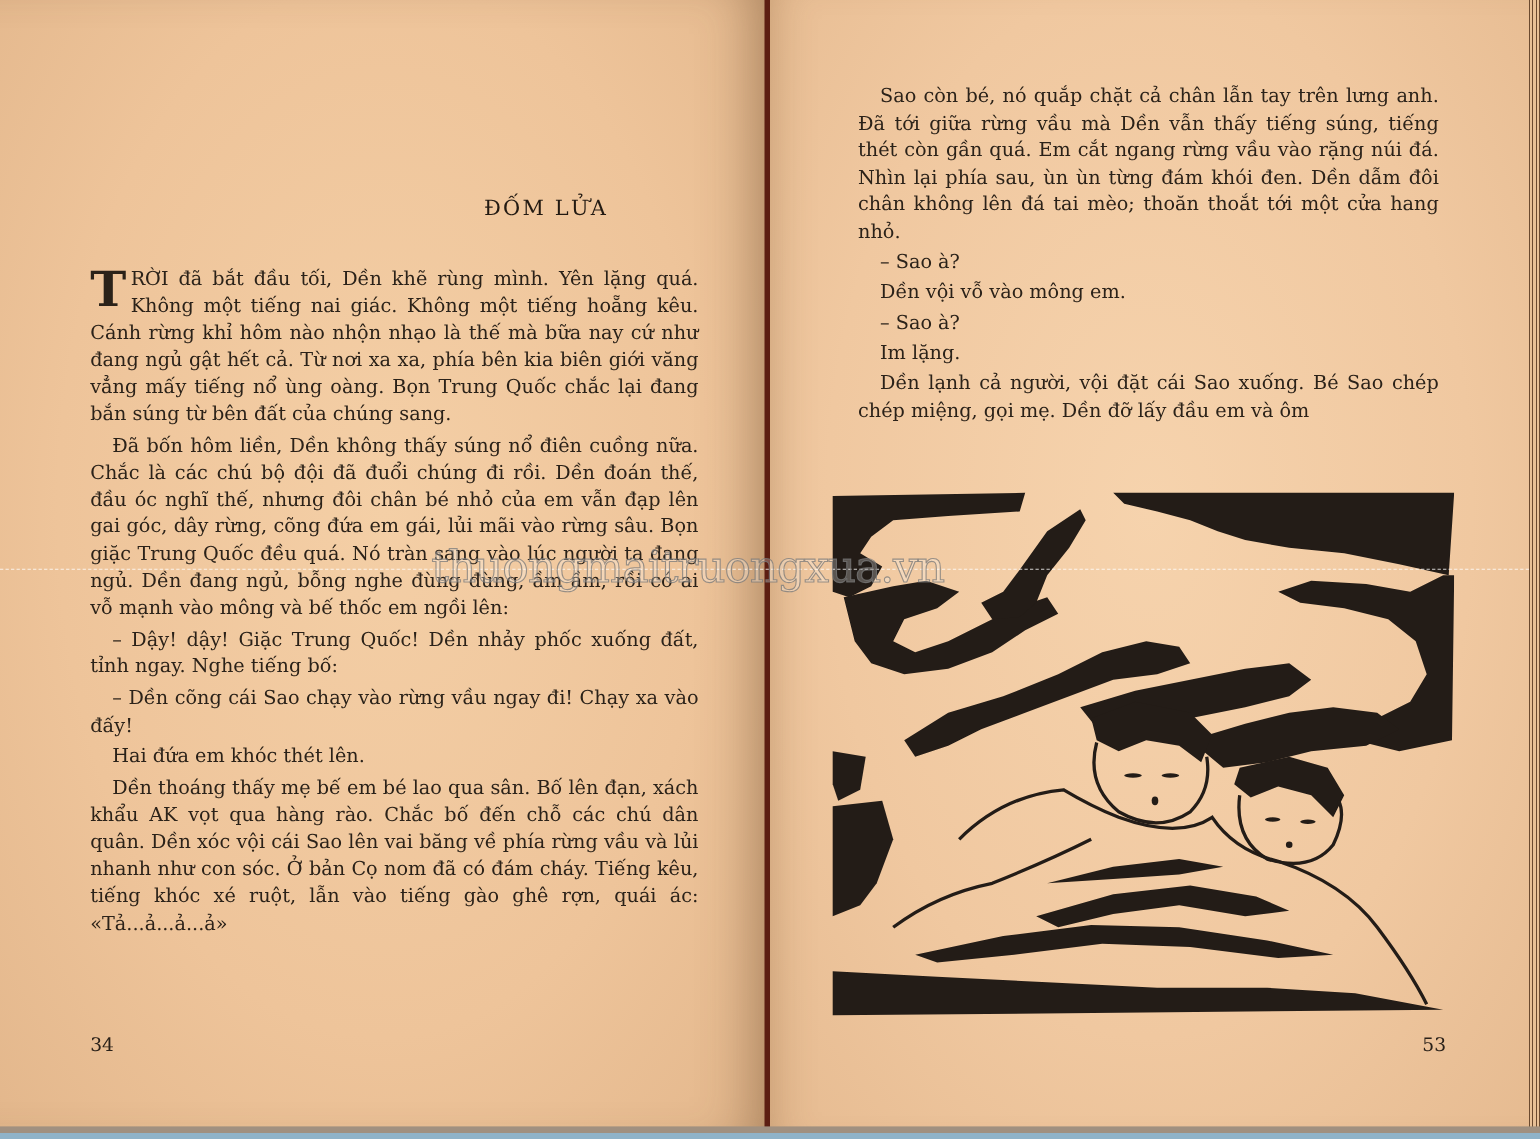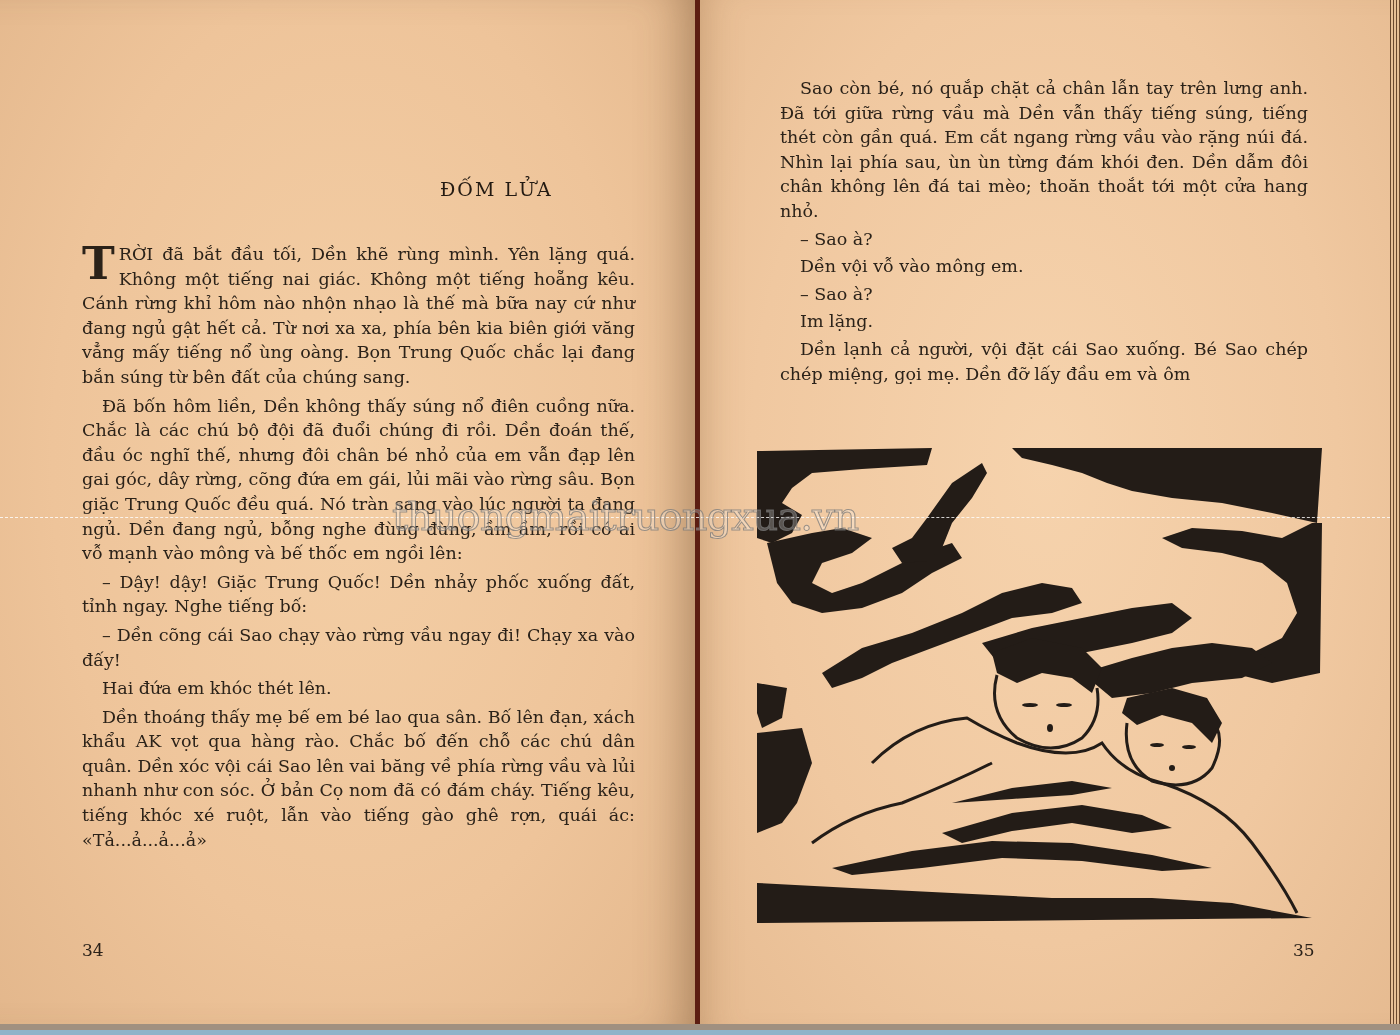--- a/index.html
+++ b/index.html
@@ -55,21 +55,21 @@
       <p class="dlg">– Dền cõng cái Sao chạy vào rừng vầu ngay đi! Chạy xa vào đấy!</p>
       <p>Hai đứa em khóc thét lên.</p>
       <p>Dền thoáng thấy mẹ bế em bé lao qua sân. Bố lên đạn, xách khẩu AK vọt qua hàng rào. Chắc bố đến chỗ các chú dân quân. Dền xóc vội cái Sao lên vai băng về phía rừng vầu và lủi nhanh như con sóc. Ở bản Cọ nom đã có đám cháy. Tiếng kêu, tiếng khóc xé ruột, lẫn vào tiếng gào ghê rợn, quái ác: «Tả...ả...ả...ả»</p>
     </div>
     <div class="pagenum pn-left">34</div>
   </div>
 
   <div class="gutter"></div>
 
   <div class="page right">
-    <div class="pagenum pn-right" style="left:593px;">35</div>
+    <div class="pagenum pn-right" style="left:593px;">53</div>
   </div>
 
   <div class="text right-top">
     <p>Sao còn bé, nó quắp chặt cả chân lẫn tay trên lưng anh. Đã tới giữa rừng vầu mà Dền vẫn thấy tiếng súng, tiếng thét còn gần quá. Em cắt ngang rừng vầu vào rặng núi đá. Nhìn lại phía sau, ùn ùn từng đám khói đen. Dền dẫm đôi chân không lên đá tai mèo; thoăn thoắt tới một cửa hang nhỏ.</p>
     <p>– Sao à?</p>
     <p>Dền vội vỗ vào mông em.</p>
     <p>– Sao à?</p>
     <p>Im lặng.</p>
     <p>Dền lạnh cả người, vội đặt cái Sao xuống. Bé Sao chép chép miệng, gọi mẹ. Dền đỡ lấy đầu em và ôm</p>
   </div>

